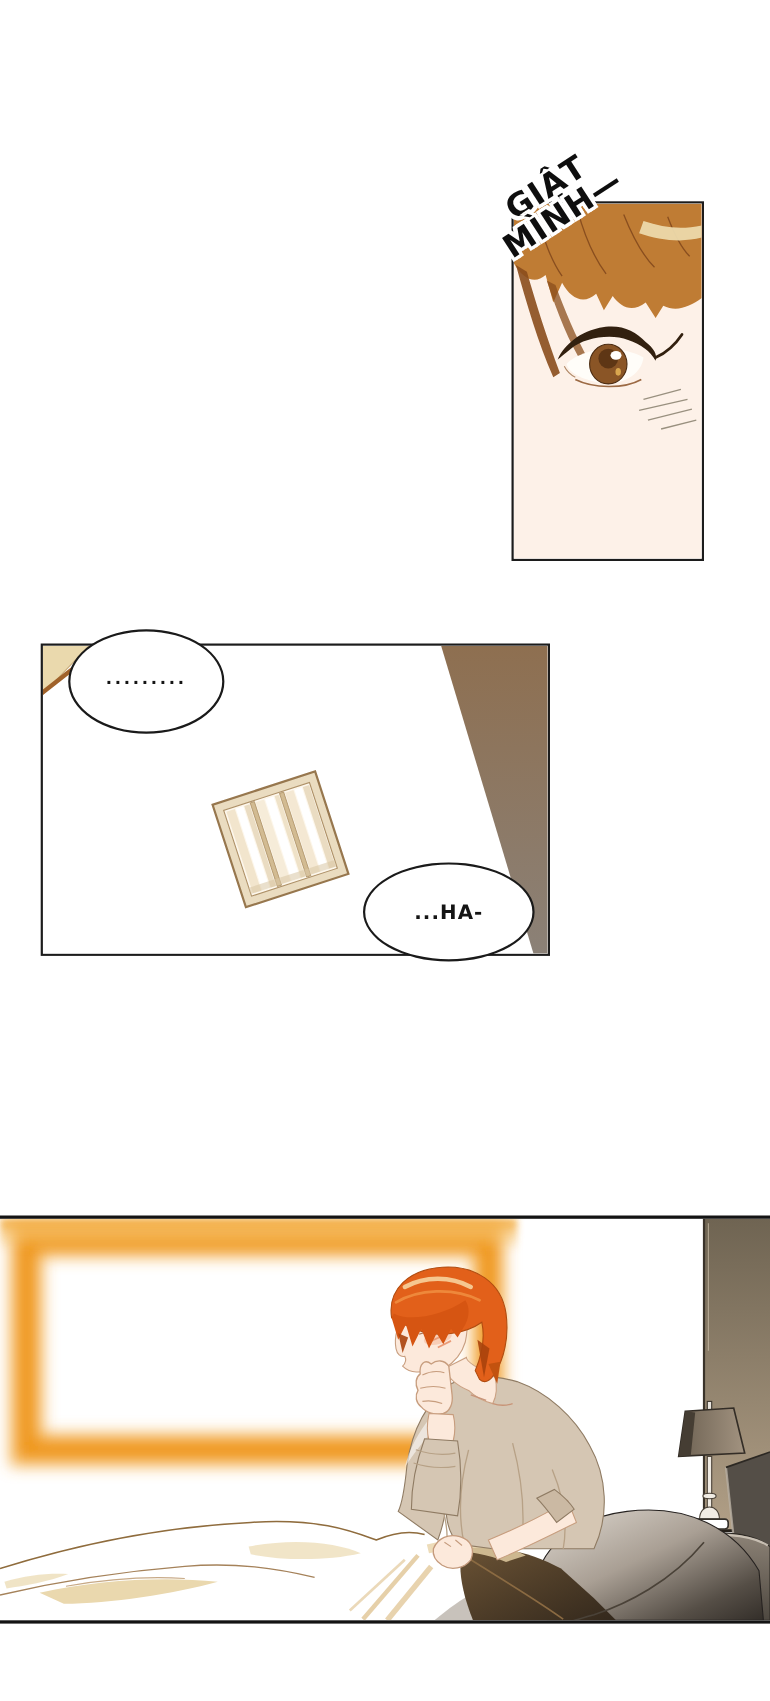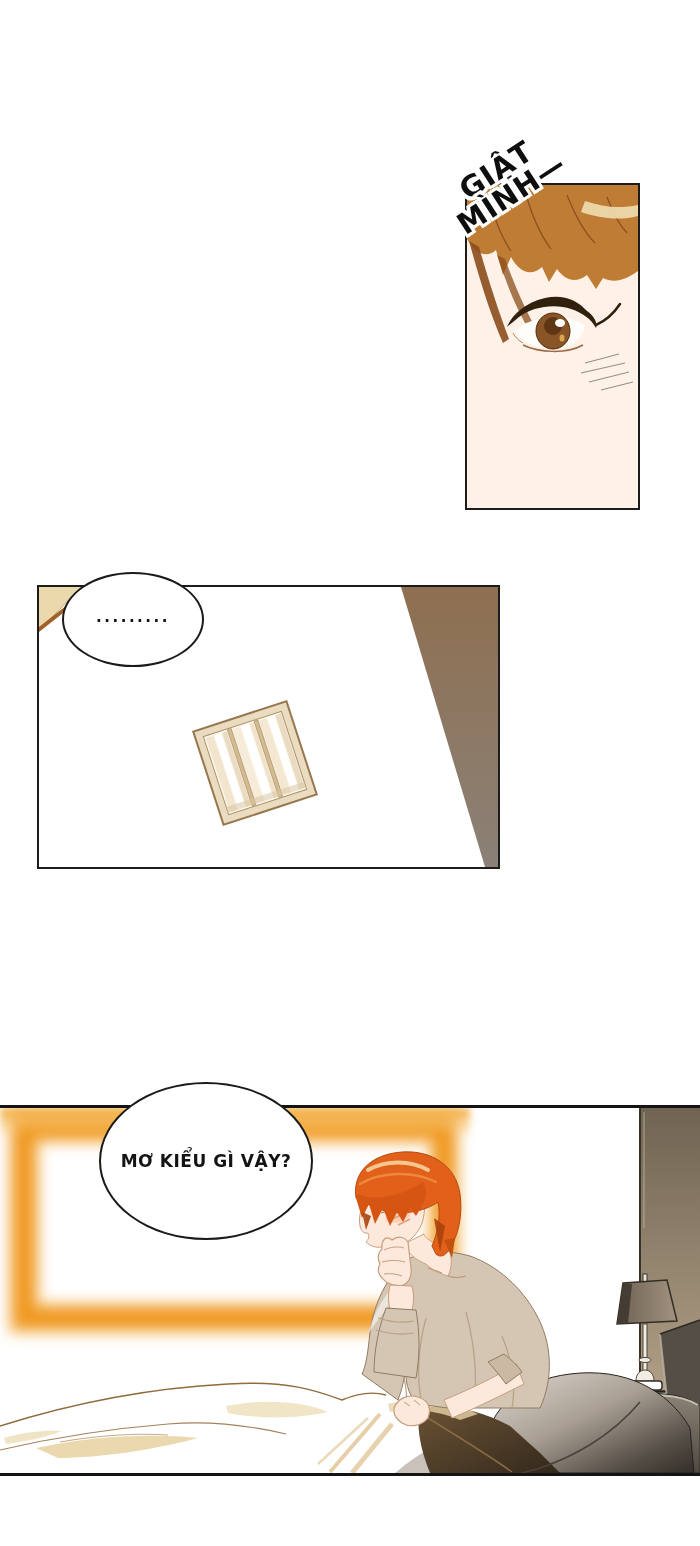--- a/index.html
+++ b/index.html
@@ -111,20 +111,23 @@
         <rect x="242" y="137" width="7" height="78" fill="#ffffff"></rect>
         <rect x="250" y="137" width="6" height="78" fill="#eadcc2"></rect>
         <rect x="175" y="209" width="82" height="6" fill="#d9c7a4" opacity=".55"></rect>
       </g>
     </svg>
   </div>
 
   <div id="bubble-dots" class="bubble">
     <span class="txt">.........</span>
   </div>
+  <div id="bubble-ha" class="bubble">
+    <span>...HA-</span>
+  </div>
 
   <div id="panel3" class="panel">
     <svg viewBox="0 0 700 365" preserveAspectRatio="none">
       <defs>
         <linearGradient id="topwash" x1="0" y1="0" x2="0" y2="1">
           <stop offset="0" stop-color="#ef9a16" stop-opacity=".95"></stop>
           <stop offset=".6" stop-color="#f6c168" stop-opacity=".5"></stop>
           <stop offset="1" stop-color="#f6c168" stop-opacity="0"></stop>
         </linearGradient>
         <linearGradient id="wallGrad" x1="0" y1="0" x2="0" y2="1">
@@ -263,17 +266,14 @@
         <g stroke="#c49a7c" stroke-width="1">
           <line x1="404" y1="294" x2="410" y2="298"></line>
             <line x1="414" y1="292" x2="420" y2="297"></line>
         </g>
       </g>
 
       <path d="M640,294 C610,330 570,350 540,360 C525,364 512,368 505,372" stroke="#4a4238" stroke-width="1.5" fill="none"></path>
     </svg>
   </div>
 
-  <div id="bubble-dream" class="bubble">
-    <span>MƠ KIỂU GÌ VẬY?</span>
-  </div>
 
 </div>
 
 </body></html>

